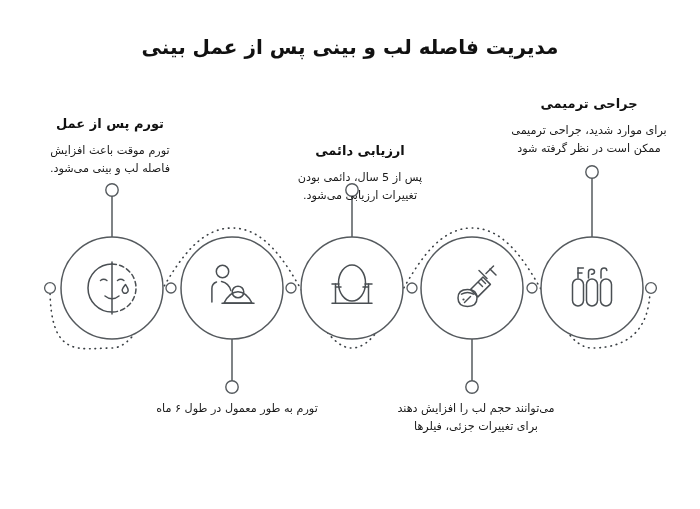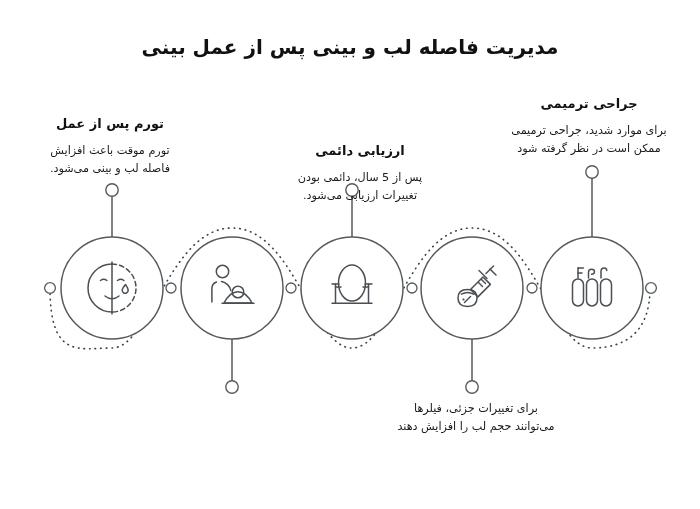--- a/index.html
+++ b/index.html
@@ -213,31 +213,32 @@
 
   </svg>
 
   <div class="node-text text-1">
     <p class="node-heading">تورم پس از عمل</p>
     <p class="node-body">تورم موقت باعث افزایش</p>
     <p class="node-body">فاصله لب و بینی می‌شود.</p>
   </div>
 
   <div class="node-text text-2">
+    <p class="node-body">تورم به طور معمول در طول ۶ ماه</p>
   </div>
 
   <div class="node-text text-3">
     <p class="node-heading">ارزیابی دائمی</p>
     <p class="node-body">پس از 5 سال، دائمی بودن</p>
     <p class="node-body">تغییرات ارزیابی می‌شود.</p>
   </div>
 
   <div class="node-text text-4">
+    <p class="node-body">می‌توانند حجم لب را افزایش دهند</p>
     <p class="node-body">برای تغییرات جزئی، فیلرها</p>
-    <p class="node-body">می‌توانند حجم لب را افزایش دهند</p>
   </div>
 
   <div class="node-text text-5">
     <p class="node-heading">جراحی ترمیمی</p>
     <p class="node-body">برای موارد شدید، جراحی ترمیمی</p>
     <p class="node-body">ممکن است در نظر گرفته شود</p>
   </div>
 
 </div>
 

